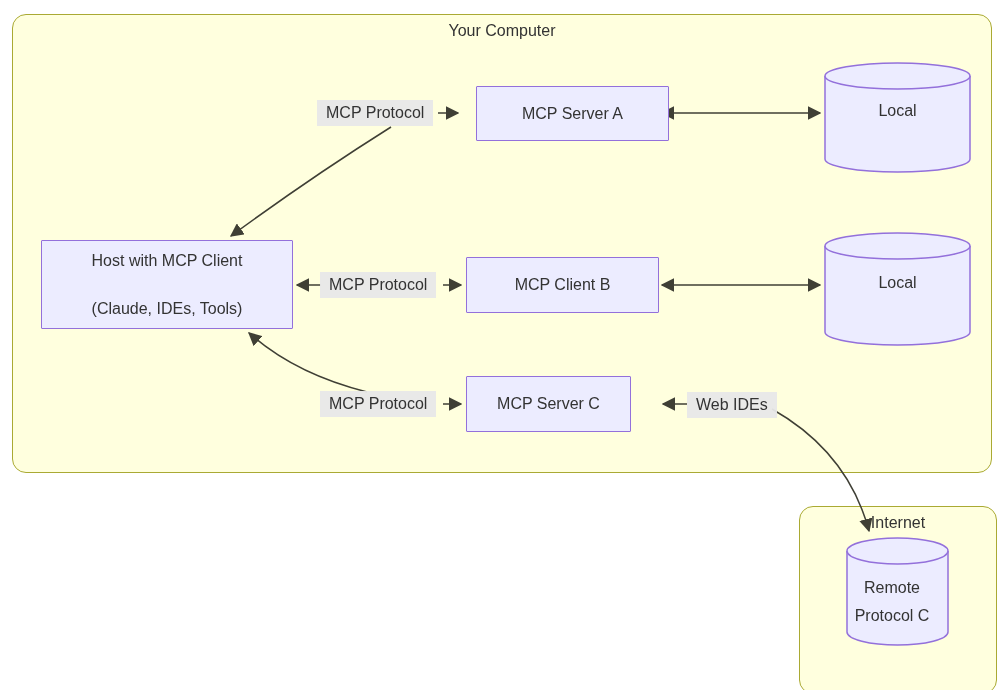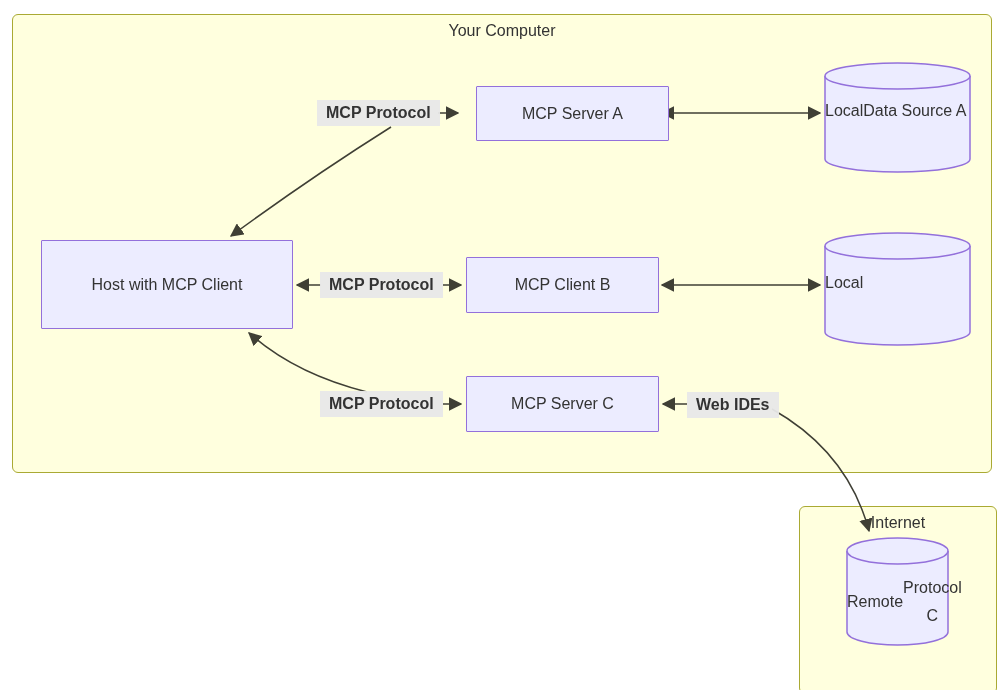--- a/index.html
+++ b/index.html
@@ -3,49 +3,49 @@
 <meta charset="utf-8">
 <style>
   html,body { margin:0; padding:0; background:#ffffff; }
   .stage {
     position:relative; width:1000px; height:690px; background:#ffffff;
     font-family:"Liberation Sans", "DejaVu Sans", sans-serif; color:#333;
     overflow:hidden;
   }
   .cluster {
     position:absolute; background:#ffffde; border:1.5px solid #aaaa33;
-    border-radius:6px; box-sizing:border-box;
+    border-radius:14px; box-sizing:border-box;
   }
   .cluster-computer { left:12px; top:14px; width:980px; height:459px; }
   .cluster-internet { left:799px; top:494px; width:198px; height:188px;margin-top:12px; }
   .cluster-title {
     position:absolute; top:7px; left:0; right:0; text-align:center;
     font-size:16px; font-weight:500; color:#333;
   }
   .connector-layer { position:absolute; left:0; top:0; width:1000px; height:690px; }
   .node {
     position:absolute; background:#ECECFF; border:1.5px solid #9370DB;
     border-radius:1px; box-sizing:border-box;
     display:flex; flex-direction:column; align-items:center; justify-content:center;
     font-size:16px; line-height:28px; text-align:center; color:#333;
   }
   .node-host     { left:41px;  top:240px; width:252px; height:89px;gap:20px; }
   .node-server-a { left:476px; top:86px;  width:193px; height:55px; }
   .node-server-b { left:466px; top:257px; width:193px; height:56px; }
-  .node-server-c { left:466px; top:376px; width:193px; height:56px; }
+  .node-server-c { left:466px; top:376px; width:165px; height:56px; }
   .chip {
     position:absolute; background:rgba(232,232,232,0.95); color:#333;
-    font-size:16px; line-height:24px; padding:1px 9px; white-space:nowrap;font-weight:bold;
+    font-size:16px; line-height:24px; padding:1px 9px; white-space:nowrap;
   }
   .chip-mcp-a { left:317px; top:100px; }
   .chip-mcp-b { left:320px; top:272px; }
   .chip-mcp-c { left:320px; top:391px; }
   .chip-web   { left:687px; top:392px; }
   .cyl-label {
-    position:absolute; display:flex; flex-direction:row; align-items:center;
+    position:absolute; display:flex; flex-direction:column; align-items:center;
     font-size:16px; line-height:28px; text-align:center; color:#333;
   }
   .cyl-label-a      { left:825px; top:97px;  width:145px; }
   .cyl-label-b      { left:825px; top:269px; width:145px; }
   .cyl-label-remote { left:847px; top:574px; width:90px; }
 </style>
 </head>
 <body>
 
 <div class="stage">
@@ -94,39 +94,39 @@
       </g>
       <g>
         <path d="M847,551 L847,632 A50.5,13 0 0,0 948,632 L948,551"></path>
         <ellipse cx="897.5" cy="551" rx="50.5" ry="13"></ellipse>
       </g>
     </g>
   </svg>
 
   <div class="node node-host">
     <span>Host with MCP Client</span>
+    <span>(Claude, IDEs, Tools)</span>
   </div>
   <div class="node node-server-a">
     <span>MCP Server A</span>
   </div>
   <div class="node node-server-b">
     <span>MCP Client B</span>
   </div>
   <div class="node node-server-c">
     <span>MCP Server C</span>
   </div>
 
   <div class="chip chip-mcp-a">MCP Protocol</div>
   <div class="chip chip-mcp-b">MCP Protocol</div>
   <div class="chip chip-mcp-c">MCP Protocol</div>
   <div class="chip chip-web">Web IDEs</div>
 
   <div class="cyl-label cyl-label-a">
     <span>Local</span>
-    <span>Data Source A</span>
   </div>
   <div class="cyl-label cyl-label-b">
     <span>Local</span>
   </div>
   <div class="cyl-label cyl-label-remote">
     <span>Remote</span>
     <span>Protocol C</span>
   </div>
 
 </div>

